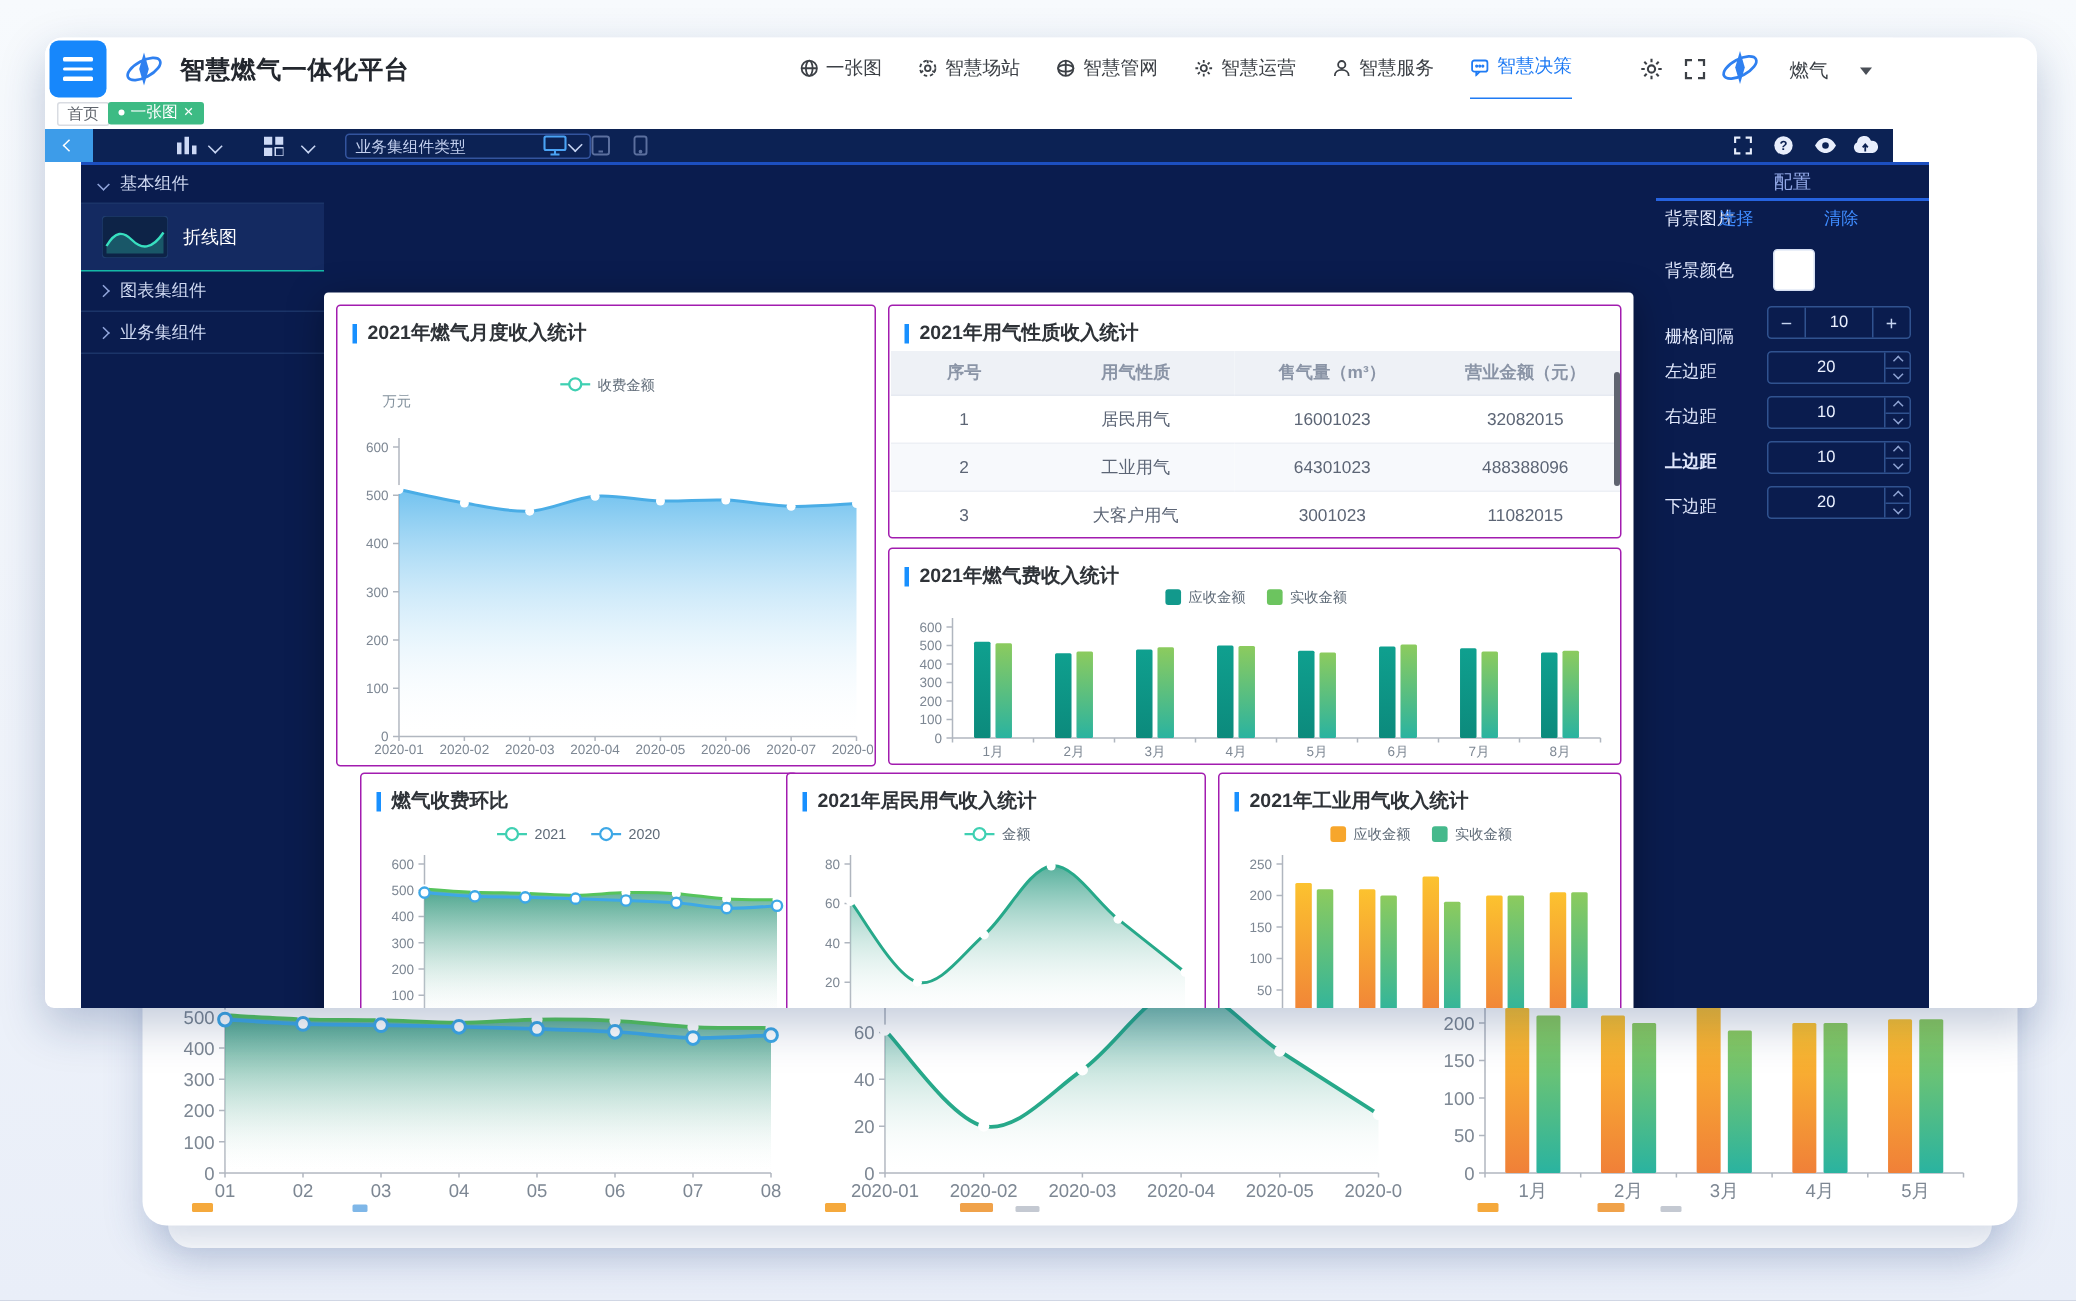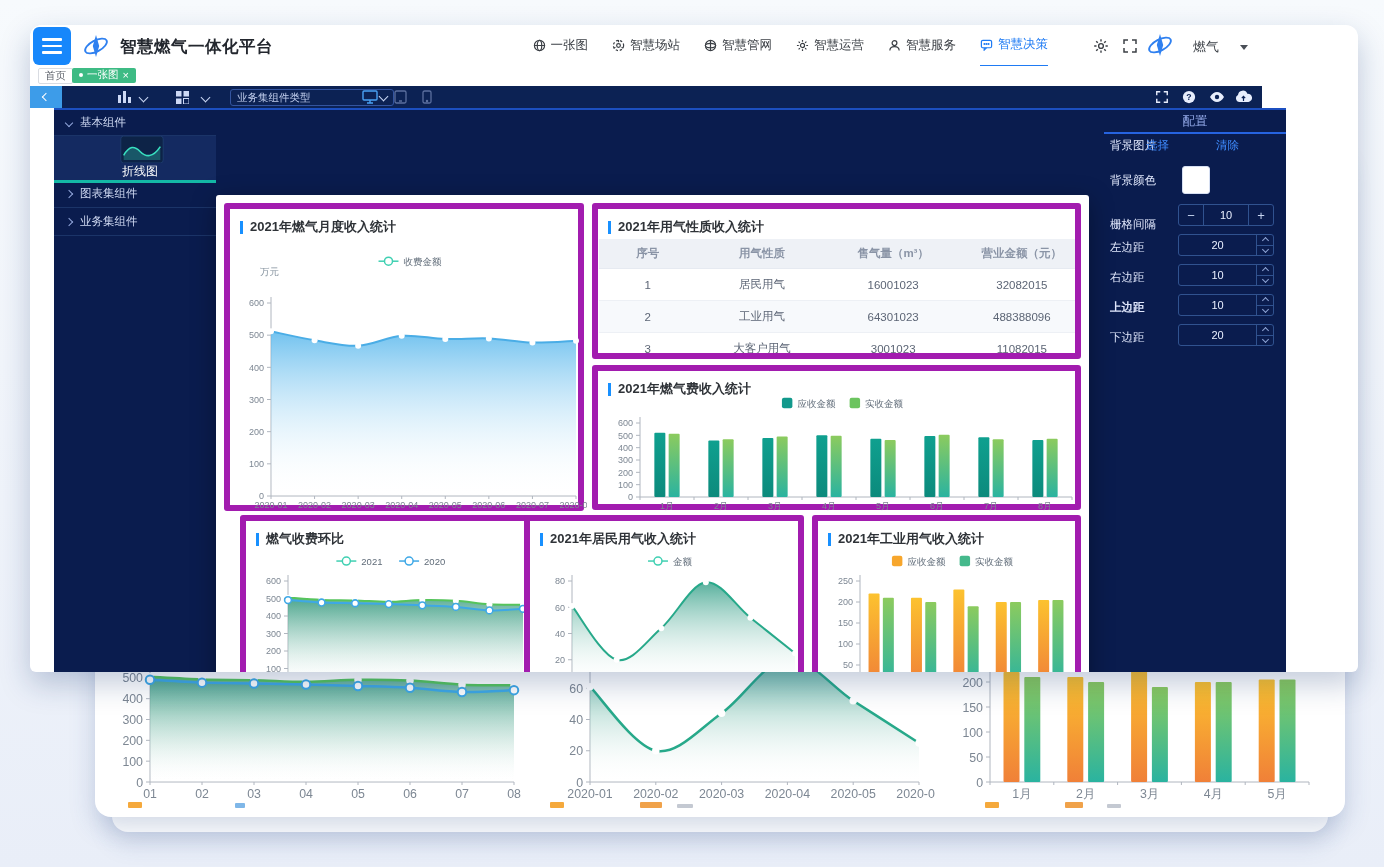--- a/index.html
+++ b/index.html
@@ -41,25 +41,25 @@
   .chev.right{transform:rotate(-45deg);}
   .chev.left{transform:rotate(135deg);border-color:#fff;}
   #type-select{left:200px;top:3px;width:150px;height:15px;border:1px solid #33549e;border-radius:3px;
     font-size:10.5px;color:#c2cfee;display:flex;align-items:center;padding:0 6px;justify-content:space-between;cursor:pointer;}
   
   #canvas{left:0;top:83px;width:1232px;height:564px;background:#0a1c4e;border-top:2px solid #1c4fc0;box-sizing:border-box;margin-left:24px;}
   .side-row{position:absolute;left:0;width:162px;border-bottom:1px solid #1b3468;color:#cfd9f2;
     font-size:11.5px;display:flex;align-items:center;gap:8px;padding-left:12px;box-sizing:border-box;cursor:pointer;}
   .side-row .chev{border-color:#93a7dd;width:5px;height:5px;}
   #side-selected{position:absolute;left:0;top:26px;width:162px;height:44px;background:#142a61;
-    border-bottom:3px solid #14b8a6;display:flex;align-items:center;cursor:pointer;flex-direction:column;}
+    border-bottom:1px solid #14b8a6;display:flex;align-items:center;cursor:pointer;}
   
   #modal{left:162px;top:85px;width:873px;height:537px;background:#fff;border-radius:3px;
     box-shadow:0 6px 24px rgba(0,0,0,.35);}
-  .card{position:absolute;background:#fff;border:6px solid #a21caf;border-radius:3px;box-sizing:border-box;}
+  .card{position:absolute;background:#fff;border:1px solid #a21caf;border-radius:3px;box-sizing:border-box;}
   .card-title{position:absolute;left:10px;top:9px;display:flex;align-items:center;gap:7px;}
   .card-title .bar{width:3px;height:13px;background:#1890ff;}
   .card-title .txt{font-size:13px;font-weight:bold;color:#2f3338;white-space:nowrap;}
   
   table.data{border-collapse:collapse;width:100%;font-size:11.5px;table-layout:fixed;}
   table.data th{background:#eef1f6;color:#8a94a6;font-weight:bold;height:27px;border-bottom:1px solid #e6eaf1;}
   table.data td{color:#5c6575;text-align:center;height:29px;border-bottom:1px solid #edf0f5;}
   table.data tr:nth-child(2) td{background:#f7f9fc;}
   
   .cfg-label{position:absolute;left:1056px;font-size:11.5px;color:#dfe6fb;}

